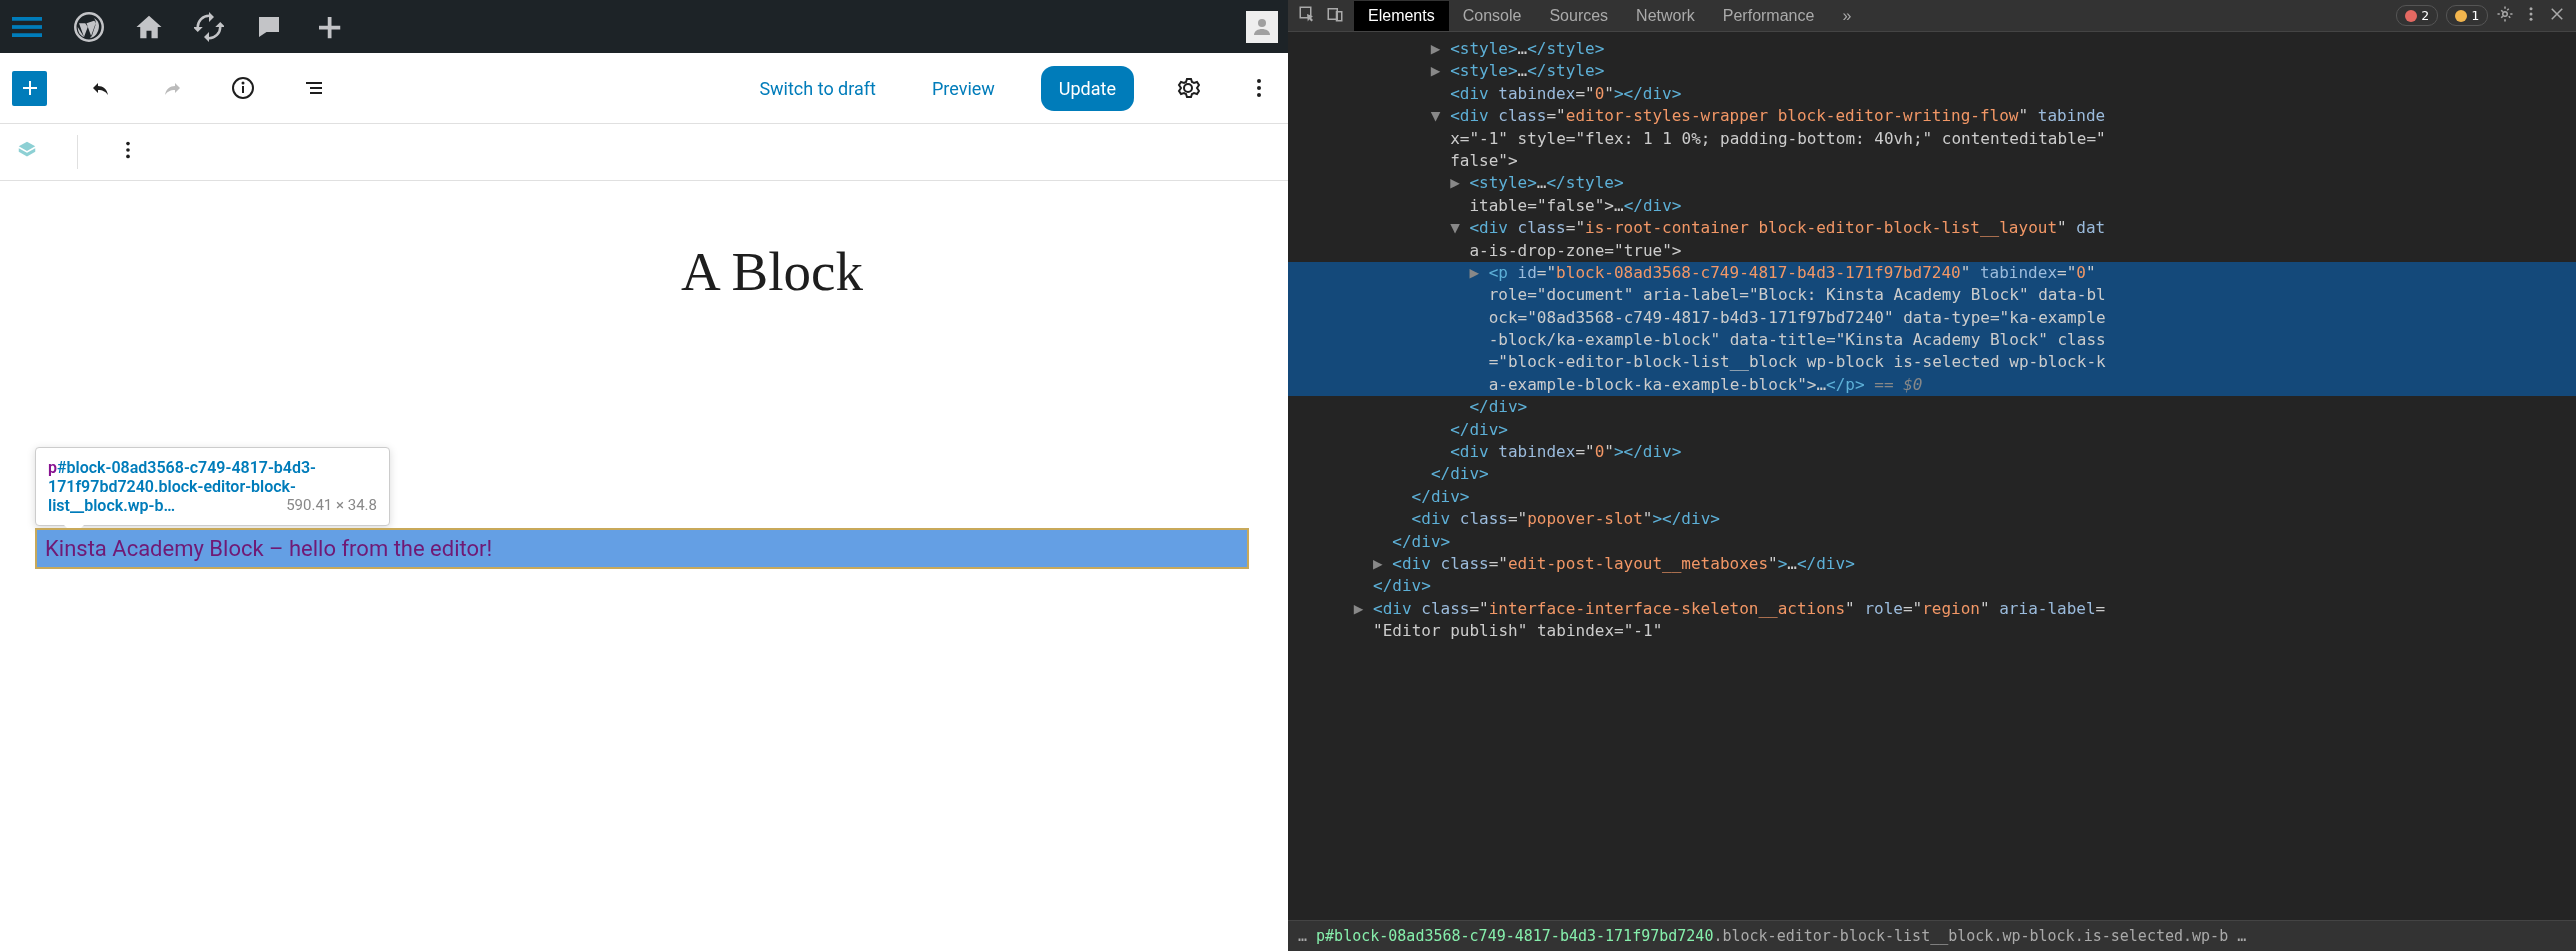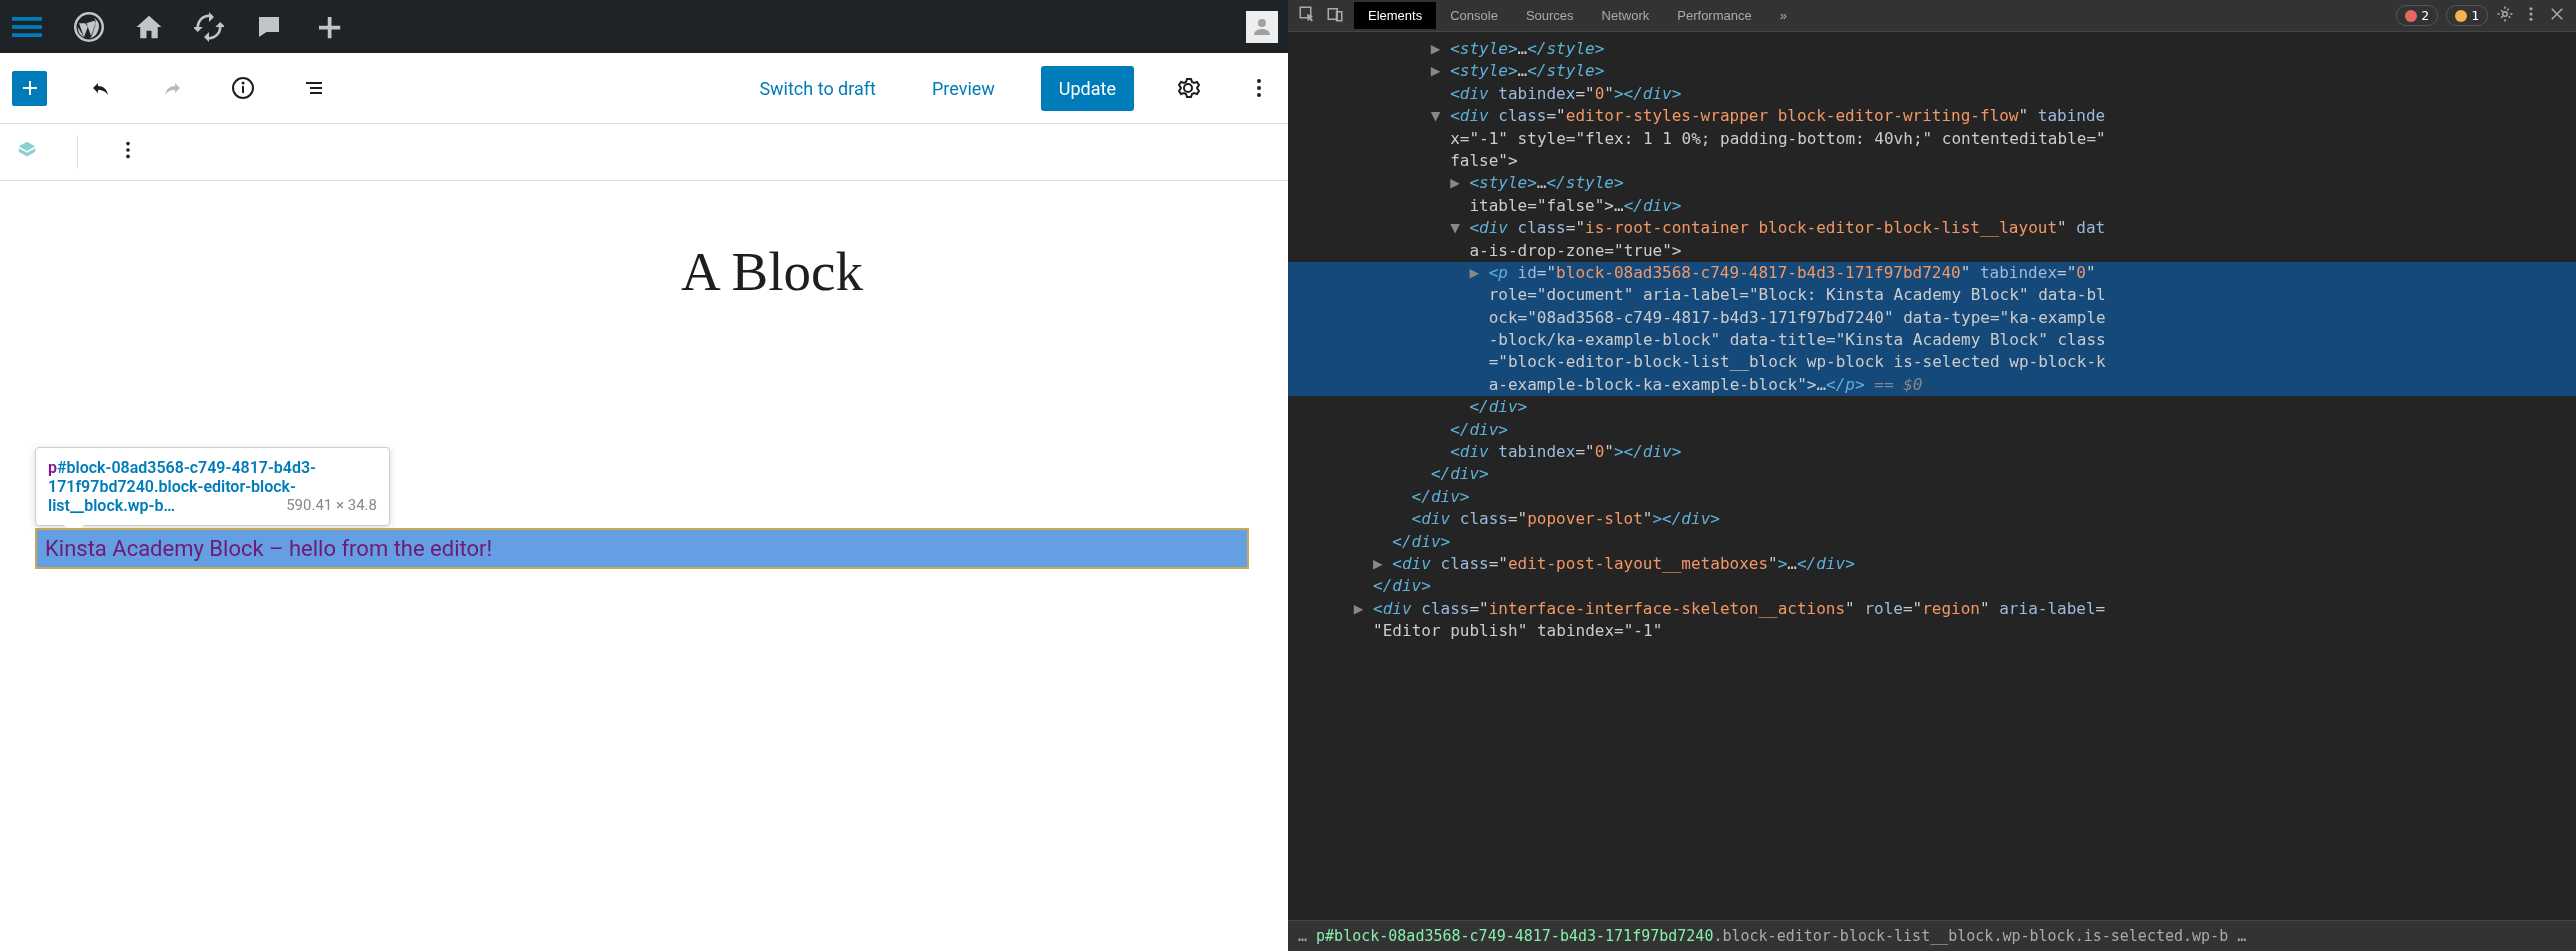--- a/index.html
+++ b/index.html
@@ -46,21 +46,21 @@
       display:flex; align-items:center; justify-content:center;
       border-radius:2px;
       cursor:pointer;
     }
     .add-block-btn svg{ width:24px;height:24px;fill:#fff;}
     .tool-icon { width:35px; height:35px; display:flex; align-items:center;justify-content:center; cursor:pointer; color:#1e1e1e; }
     .tool-icon.disabled { color:#bbb; }
     .tool-icon svg{ width:24px;height:24px;fill:currentColor;}
     .spacer{ flex:1; }
     .link-btn { color:#007cba; font-size:18px; cursor:pointer; padding:0 10px;}
-    .update-btn { background:#007cba; color:#fff; padding:12px 18px; font-size:18px; border-radius:3px; cursor:pointer;}
+    .update-btn { background:#007cba; color:#fff; padding:12px 18px; font-size:18px; border-radius:13px; cursor:pointer;}
     .secondary-bar {
       height: 57px;
       display:flex; align-items:center;
       padding: 0 16px; gap:39px;
       border-bottom:1px solid #e0e0e0;
     }
     .secondary-bar svg{ width:22px;height:22px; fill:#1e1e1e; }
     .secondary-bar .sep{ width:1px; height:60%; background:#e0e0e0; }
     .editor-canvas {
       flex:1;
@@ -122,40 +122,40 @@
     }
     .devtools-tabs{
       display:flex;
       align-items:center;
       background:#333;
       height:32px;
       border-bottom:1px solid #444;
     }
     .dt-iconbox{ display:flex; gap:10px; padding:0 10px;}
     .dt-iconbox svg{ width:18px;height:18px; fill:#aaa;}
-    .dt-tab{ padding:6px 14px; color:#aaa; cursor:pointer; font-family:-apple-system,sans-serif; font-size:13px;}
+    .dt-tab{ padding:6px 14px; color:#aaa; cursor:pointer; font-family:-apple-system,sans-serif; font-size:16px;}
     .dt-tab.active{ background:#000; color:#fff;}
     .dt-right{ margin-left:auto; display:flex; align-items:center; gap:8px; padding-right:10px;}
     .badge{ padding:2px 8px; border-radius:10px; border:1px solid #555; font-size:13px; display:flex; align-items:center; gap:4px;}
     .badge.err{ color:#fff;}
     .badge.warn{ color:#fff;}
     .badge .dot{ width:12px;height:12px;border-radius:50%;}
     .badge.err .dot{ background:#e46962;}
     .badge.warn .dot{ background:#f2b54d;}
     .dt-right svg{ width:18px;height:18px;fill:#aaa;}
     .dom-tree{
       flex:1;
       overflow:auto;
       padding:6px 0;
       line-height:1.4;
     }
     .dom-line{ white-space:pre; padding:0 8px;}
     .dom-line.hl{ background:#14497a;}
     .dom-triangle{ color:#888;}
-    .tag{ color:#5db0d7;font-style:italic;}
+    .tag{ color:#5db0d7;}
     .attr{ color:#9bbbdc;}
     .val{ color:#f29766;}
     .txt{ color:#ccc;}
     .ell{ color:#ccc;}
     .eq0{ color:#888; font-style:italic;}
     .breadcrumb-bar{
       background:#333;
       padding:6px 10px;
       font-size:15px;
       color:#aaa;

